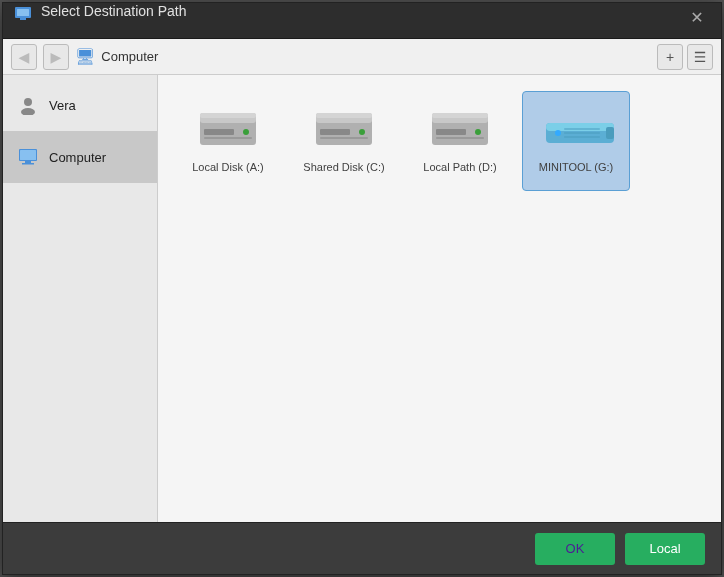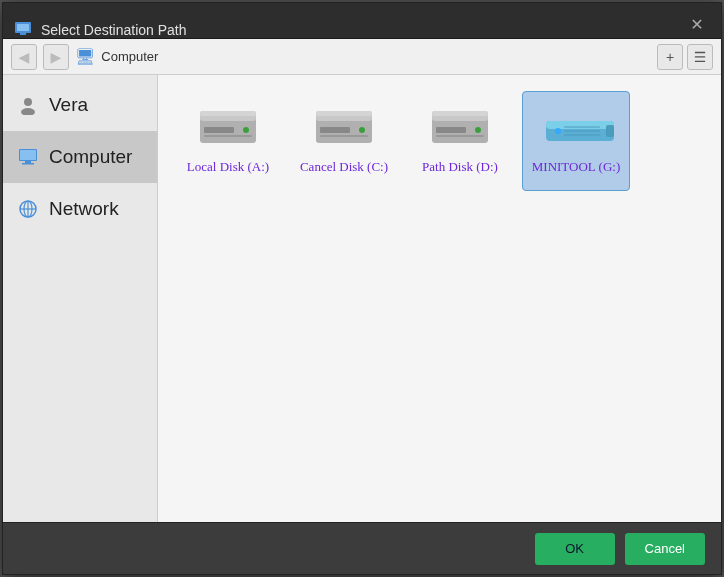--- a/index.html
+++ b/index.html
@@ -19,21 +19,21 @@
       background: #3c3c3c;
       border: 1px solid #222;
       display: flex;
       flex-direction: column;
       box-shadow: 0 4px 20px rgba(0,0,0,0.6);
     }
     .title-bar {
       background: #2d2d2d;
       height: 36px;
       display: flex;
-      align-items: flex-end;
+      align-items: flex-start;
       padding: 0 10px;
       color: #e0e0e0;
       font-size: 14px;
       font-weight: 500;
       flex-shrink: 0;
       border-bottom: 1px solid #1a1a1a;
       user-select: none;
     }
     .title-bar .title-icon {
       width: 20px;
@@ -146,21 +146,21 @@
     .sidebar-item .si-icon {
       width: 22px;
       height: 22px;
       display: flex;
       align-items: center;
       justify-content: center;
       font-size: 18px;
       flex-shrink: 0;
     }
     .sidebar-item .si-label {
-      font-size: 19px;
+      font-size: 13px;
       color: #222;
     }
 
     .file-area {
       flex: 1;
       padding: 16px;
       display: flex;
       flex-wrap: wrap;
       align-content: flex-start;
       gap: 8px;
@@ -185,24 +185,23 @@
       background: #b0cce8;
       border: 1px solid #5a9fd4;
       align-items: center;
     }
     .drive-item .drive-icon {
       width: 64px;
       height: 44px;
       position: relative;
     }
     .drive-item .drive-label {
-      font-size: 13px;
-      color: #6d28d9;
+      font-size: 11px;
+      color: #404040;
       text-align: center;
-      font-family: Liberation Serif, serif;
     }
 
     .footer {
       background: #3c3c3c;
       height: 52px;
       display: flex;
       align-items: center;
       justify-content: flex-end;
       padding: 0 16px;
       gap: 10px;
@@ -214,21 +213,21 @@
       min-width: 80px;
       border: none;
       border-radius: 3px;
       font-size: 13px;
       cursor: pointer;
       padding: 0 20px;
       font-weight: 500;
     }
     .footer-btn.ok {
       background: #27ae60;
-      color: #0f172a;
+      color: #4c1d95;
     }
     .footer-btn.cancel {
       background: #27ae60;
       color: #fff;
     }
   </style>
 </head>
 <body>
 
 <div class="dialog">
@@ -273,31 +272,20 @@
       <div class="sidebar-item active">
         <div class="si-icon">
           <svg width="20" height="20" viewBox="0 0 20 20">
             <rect x="1" y="2" width="18" height="12" rx="1" fill="#4a90d9"></rect>
             <rect x="2" y="3" width="16" height="10" rx="0.5" fill="#87c0f0"></rect>
             <rect x="7" y="14" width="6" height="2" fill="#4a90d9"></rect>
             <rect x="4" y="16" width="12" height="1.5" fill="#4a90d9"></rect>
           </svg>
         </div>
         <span class="si-label">Computer</span>
-      </div>
-      <div class="sidebar-item">
-        <div class="si-icon">
-          <svg width="20" height="20" viewBox="0 0 20 20">
-            <circle cx="10" cy="10" r="8" fill="none" stroke="#4a90d9" stroke-width="1.5"></circle>
-            <ellipse cx="10" cy="10" rx="4" ry="8" fill="none" stroke="#4a90d9" stroke-width="1.2"></ellipse>
-            <line x1="2" y1="10" x2="18" y2="10" stroke="#4a90d9" stroke-width="1.2"></line>
-            <line x1="10" y1="2" x2="10" y2="18" stroke="#4a90d9" stroke-width="1.2"></line>
-          </svg>
-        </div>
-        <span class="si-label">Network</span>
       </div>
     </div>
 
     <div class="file-area">
 
       <div class="drive-item">
         <div class="drive-icon">
           <svg width="64" height="44" viewBox="0 0 64 44">
             <rect x="4" y="8" width="56" height="28" rx="3" fill="#b0b0b0"></rect>
             <rect x="4" y="4" width="56" height="10" rx="3" fill="#c8c8c8"></rect>
@@ -314,35 +302,35 @@
         <div class="drive-icon">
           <svg width="64" height="44" viewBox="0 0 64 44">
             <rect x="4" y="8" width="56" height="28" rx="3" fill="#b0b0b0"></rect>
             <rect x="4" y="4" width="56" height="10" rx="3" fill="#c8c8c8"></rect>
             <rect x="4" y="4" width="56" height="5" rx="2" fill="#d4d4d4"></rect>
             <rect x="8" y="20" width="30" height="6" rx="1" fill="#888"></rect>
             <circle cx="50" cy="23" r="3" fill="#3a9f3a"></circle>
             <rect x="8" y="28" width="48" height="2" rx="1" fill="#999"></rect>
           </svg>
         </div>
-        <span class="drive-label">Cancel Disk (C:)</span>
+        <span class="drive-label">Shared Disk (C:)</span>
       </div>
 
       <div class="drive-item">
         <div class="drive-icon">
           <svg width="64" height="44" viewBox="0 0 64 44">
             <rect x="4" y="8" width="56" height="28" rx="3" fill="#b0b0b0"></rect>
             <rect x="4" y="4" width="56" height="10" rx="3" fill="#c8c8c8"></rect>
             <rect x="4" y="4" width="56" height="5" rx="2" fill="#d4d4d4"></rect>
             <rect x="8" y="20" width="30" height="6" rx="1" fill="#888"></rect>
             <circle cx="50" cy="23" r="3" fill="#3a9f3a"></circle>
             <rect x="8" y="28" width="48" height="2" rx="1" fill="#999"></rect>
           </svg>
         </div>
-        <span class="drive-label">Path Disk (D:)</span>
+        <span class="drive-label">Local Path (D:)</span>
       </div>
 
       <div class="drive-item selected">
         <div class="drive-icon">
           <svg width="72" height="44" viewBox="0 0 72 44">
 
             <rect x="2" y="14" width="68" height="20" rx="4" fill="#5baed4"></rect>
             <rect x="2" y="14" width="68" height="8" rx="4" fill="#7bcfe8"></rect>
 
             <rect x="62" y="18" width="8" height="12" rx="2" fill="#4a9cbd"></rect>
@@ -354,15 +342,15 @@
             <rect x="20" y="27" width="36" height="2" rx="1" fill="#4a9cbd" opacity="0.5"></rect>
           </svg>
         </div>
         <span class="drive-label">MINITOOL (G:)</span>
       </div>
     </div>
   </div>
 
   <div class="footer">
     <button class="footer-btn ok">OK</button>
-    <button class="footer-btn cancel">Cancel</button>
+    <button class="footer-btn cancel">Local</button>
   </div>
 </div>
 
 </body></html>

